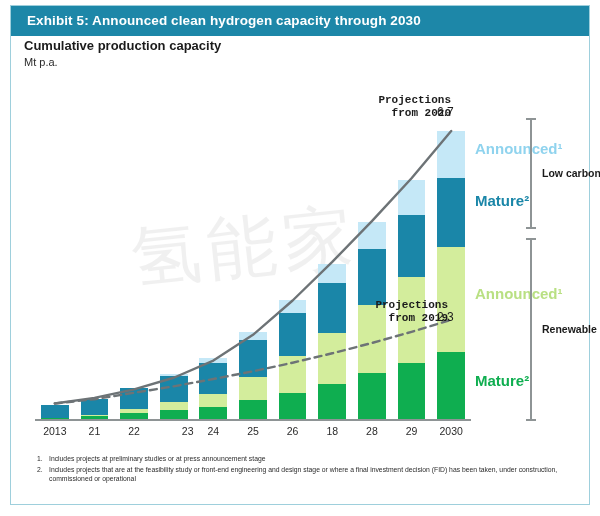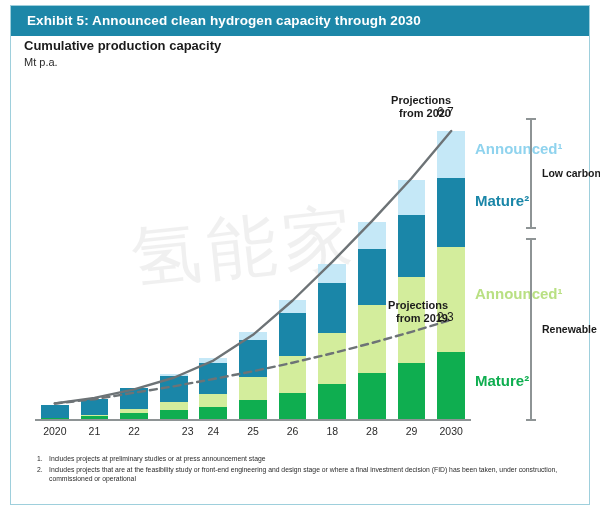--- a/index.html
+++ b/index.html
@@ -56,21 +56,21 @@
   }
   .xlab{
     position:absolute;text-align:center;
     font-size:10.5px;color:#2b2b2b;
   }
 
   
   .lines{position:absolute;left:24px;top:95px;width:436px;height:320px;pointer-events:none;}
 
   
-  .ann{position:absolute;font-size:11px;font-weight:bold;color:#1b1b1b;line-height:13px;}
+  .ann{position:absolute;font-size:11px;font-weight:bold;color:#1b1b1b;line-height:13px;font-family:Liberation Mono, monospace;}
   .ann-2020{left:340px;top:88px;text-align:right;width:100px;}
   .ann-2019{left:345px;top:293px;text-align:right;width:92px;}
   .val{position:absolute;font-size:12px;color:#1b1b1b;}
   .val-67{left:426px;top:99px;}
   .val-23{left:426px;top:304px;}
 
   .slab{position:absolute;font-size:15px;font-weight:bold;white-space:nowrap;}
   .slab-la{left:464px;top:134px;color:#8fd3ee;}
   .slab-lm{left:464px;top:186px;color:#1a86a8;}
   .slab-ra{left:464px;top:279px;color:#b9e083;}
@@ -184,21 +184,21 @@
       </div>
     <div class="axis-line"></div>
   </div>
 
   <svg class="lines" id="lines" viewBox="0 0 436 320" preserveAspectRatio="none">
       <polyline points="19.818181818181817,302.4831081081081 59.45454545454545,296.9054054054054 99.09090909090908,288.3243243243243 138.72727272727272,276.7398648648649 178.36363636363635,259.5777027027027 217.99999999999997,233.83445945945948 257.6363636363636,199.51013513513516 297.27272727272725,160.8952702702703 336.9090909090909,120.13513513513519 376.5454545454545,77.22972972972974 416.18181818181813,30.033783783783804" fill="none" stroke="#6d7376" stroke-width="2.4" stroke-linecap="round" stroke-linejoin="round"></polyline>
       <polyline points="19.818181818181817,302.4831081081081 59.45454545454545,298.19256756756755 99.09090909090908,291.7567567567568 138.72727272727272,285.32094594594594 178.36363636363635,278.02702702702703 217.99999999999997,270.30405405405406 257.6363636363636,261.72297297297297 297.27272727272725,252.2837837837838 336.9090909090909,241.98648648648648 376.5454545454545,230.8310810810811 416.18181818181813,218.8175675675676" fill="none" stroke="#6d7376" stroke-width="2.4" stroke-linecap="round" stroke-linejoin="round" stroke-dasharray="7,5"></polyline>
     </svg>
 
   <div class="xlabels" id="xlabels">
-      <div class="xlab" style="left: 0px; width: 39.6364px;">2020</div>
+      <div class="xlab" style="left: 0px; width: 39.6364px;">2013</div>
       <div class="xlab" style="left: 39.6364px; width: 39.6364px;">21</div>
       <div class="xlab" style="left: 79.2727px; width: 39.6364px;">22</div>
       <div class="xlab" style="left: 118.909px; width: 39.6364px; text-align: right;">23</div>
       <div class="xlab" style="left: 158.545px; width: 39.6364px;">24</div>
       <div class="xlab" style="left: 198.182px; width: 39.6364px;">25</div>
       <div class="xlab" style="left: 237.818px; width: 39.6364px;">26</div>
       <div class="xlab" style="left: 277.455px; width: 39.6364px;">18</div>
       <div class="xlab" style="left: 317.091px; width: 39.6364px;">28</div>
       <div class="xlab" style="left: 356.727px; width: 39.6364px;">29</div>
       <div class="xlab" style="left: 396.364px; width: 39.6364px;">2030</div>

